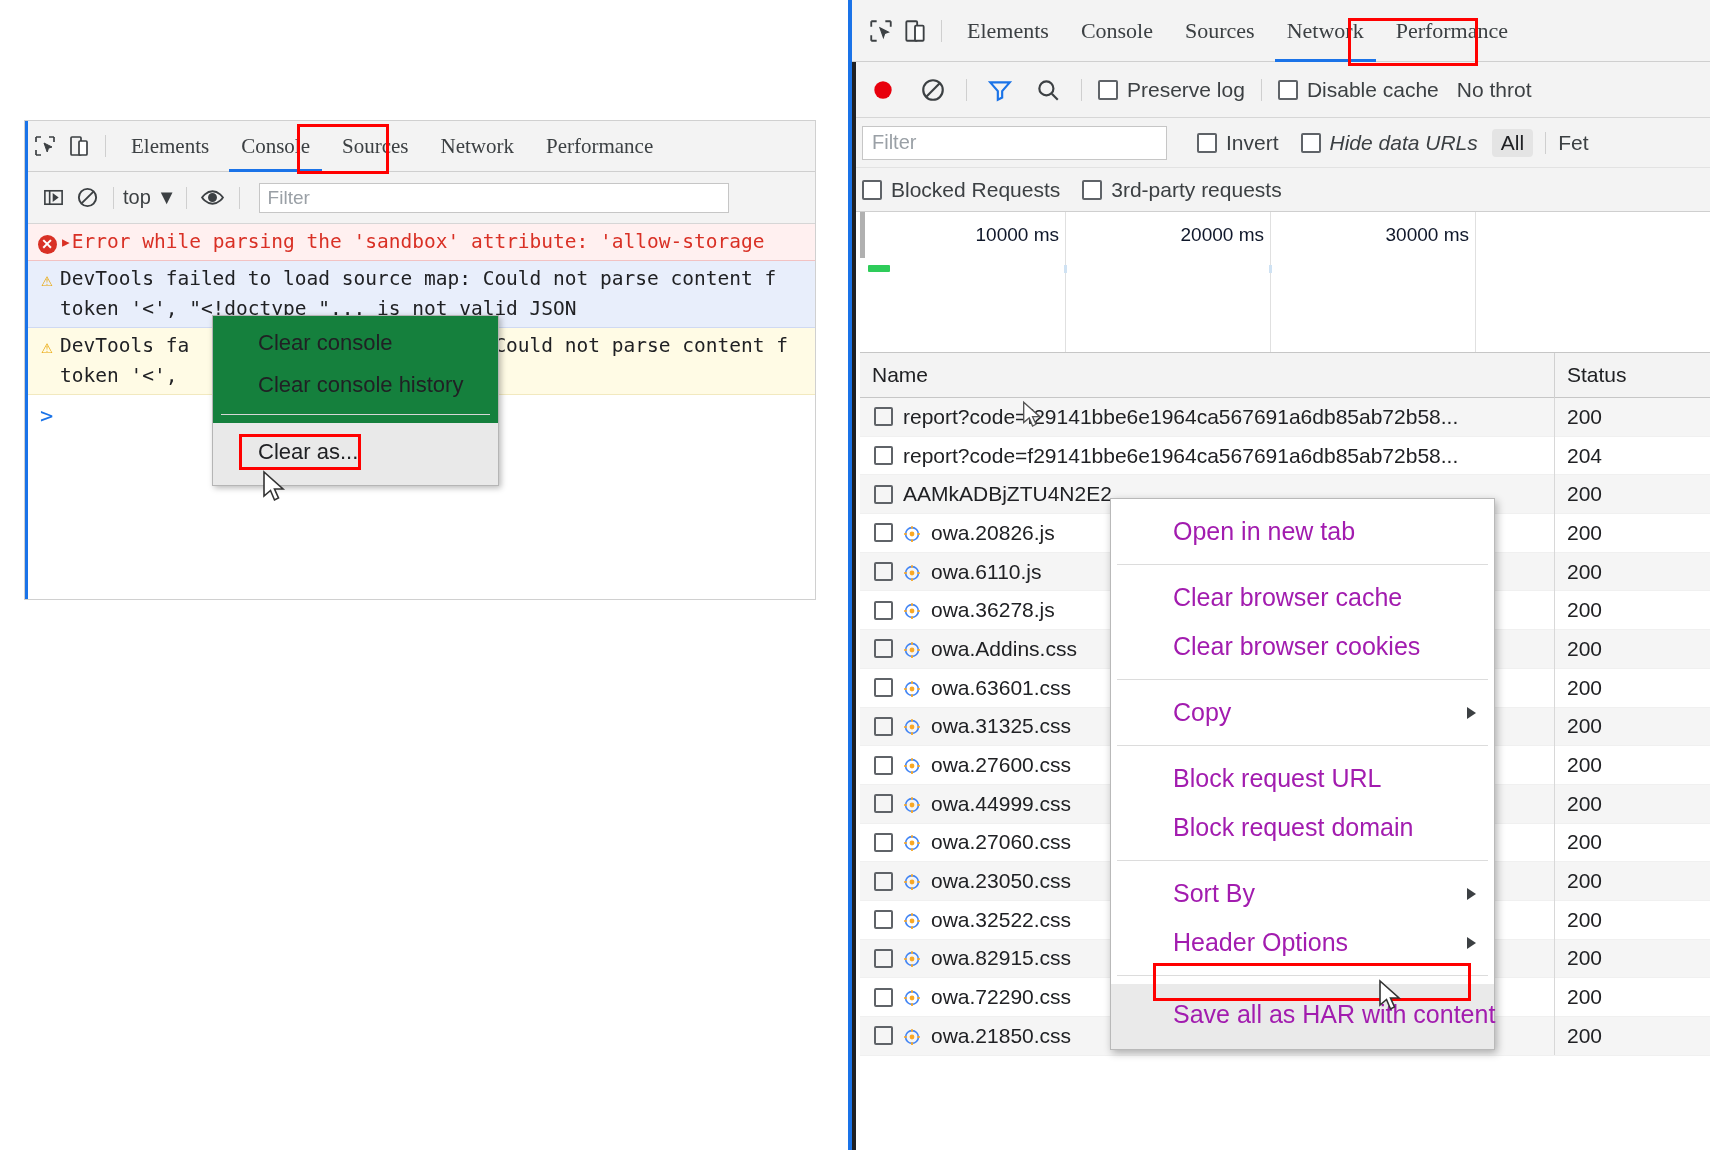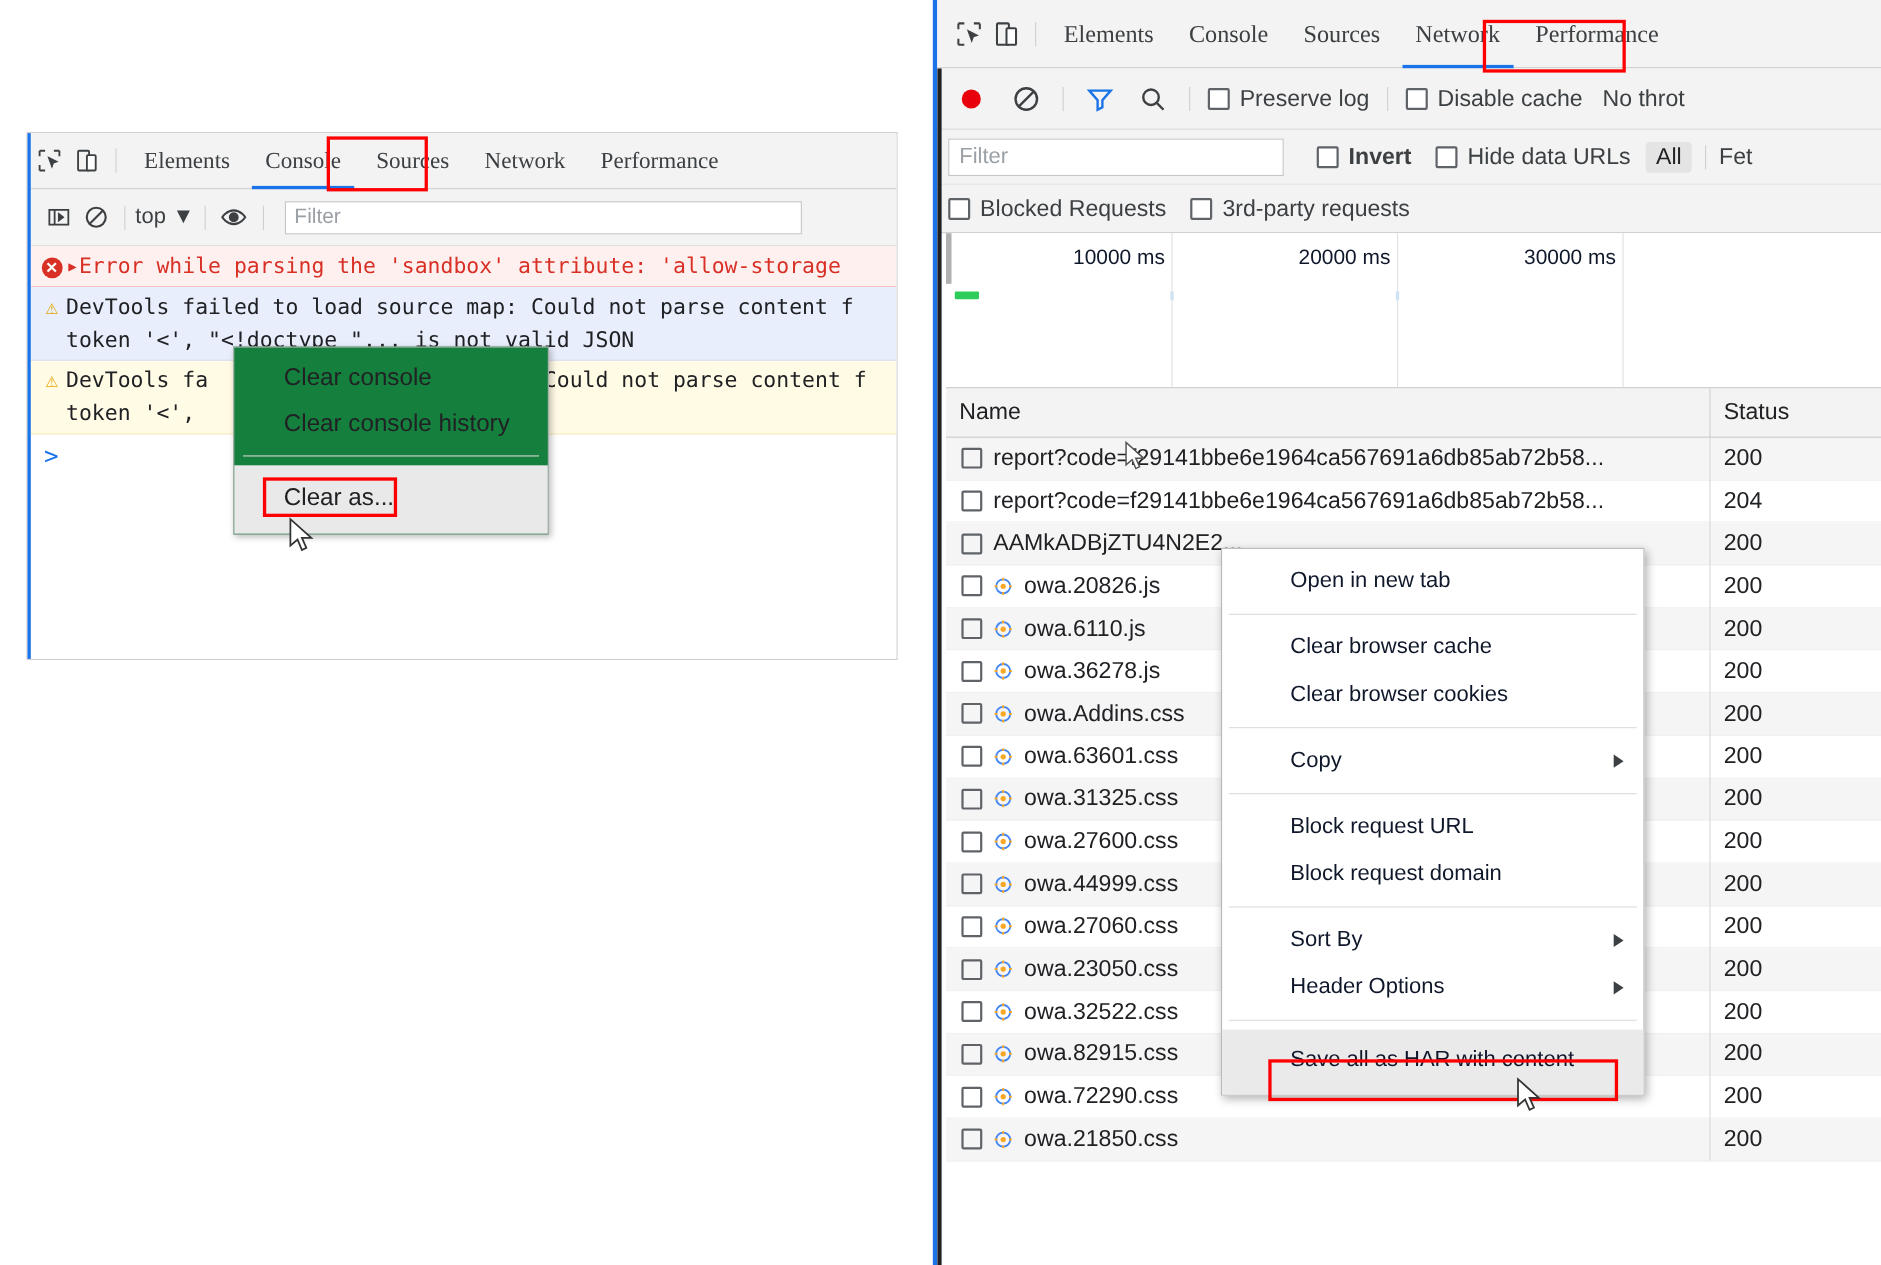--- a/index.html
+++ b/index.html
@@ -186,21 +186,21 @@
   
   #net-ctx {
     position:absolute; left:1110px; top:498px;
     width:385px; background:#ffffff;
     border:1px solid #b9b9b9;
     box-shadow: 2px 3px 8px rgba(0,0,0,0.30);
     z-index:50;
     padding-top:8px;
   }
   #net-ctx .mi {
-    font-size:20px; color:#0f172a;
+    font-size:25px; color:#a21caf;
     padding:10px 18px 10px 62px;
     white-space:nowrap; position:relative;
   }
   #net-ctx .mi .submenu-arrow {
     position:absolute; right:18px; top:50%; transform:translateY(-50%);
     width:0;height:0;border-left:9px solid #3c4043;border-top:6px solid transparent;border-bottom:6px solid transparent;
   }
   #net-ctx .divider { height:1px; background:#dcdcdc; margin:8px 6px; }
   #net-ctx .bottom-strip { background:#eaeaea; padding:6px 0 10px 0; }
   #net-ctx .bottom-strip .mi { padding-left:62px; }
@@ -362,25 +362,25 @@
         <span class="cb"></span>
         <span>Disable cache</span>
       </label>
       <span style="font-size:21px;color:#3c4043;margin-left:18px;white-space:nowrap;">No throt</span>
     </div>
 
     <div class="net-toolbar2">
       <div class="nfilter">
         <span>Filter</span>
       </div>
-      <label class="cbl" style="margin-left:30px;font-weight:bold;">
+      <label class="cbl" style="margin-left:30px;">
         <span class="cb"></span>
         <span>Invert</span>
       </label>
-      <label class="cbl" style="margin-left:22px;">
+      <label class="cbl" style="margin-left:22px;font-style:italic;">
         <span class="cb"></span>
         <span>Hide data URLs</span>
       </label>
       <span class="pill" style="margin-left:14px;">All</span>
       <div class="vsep" style="margin:0 12px;"></div>
       <span style="font-size:21px;color:#3c4043;">Fet</span>
     </div>
 
     <div class="net-toolbar3">
       <label class="cbl">

